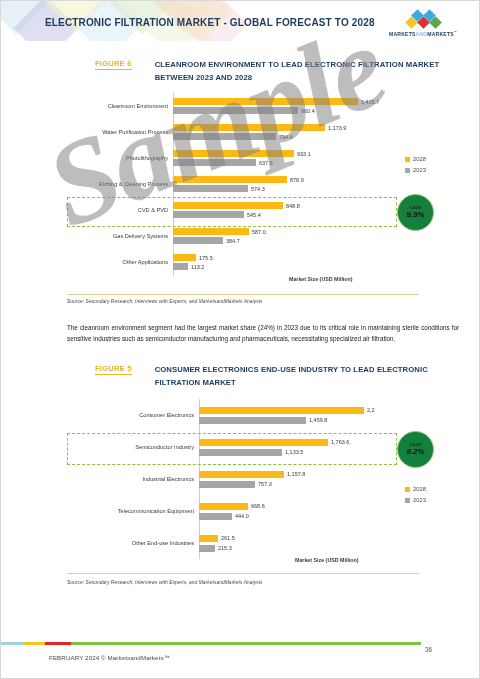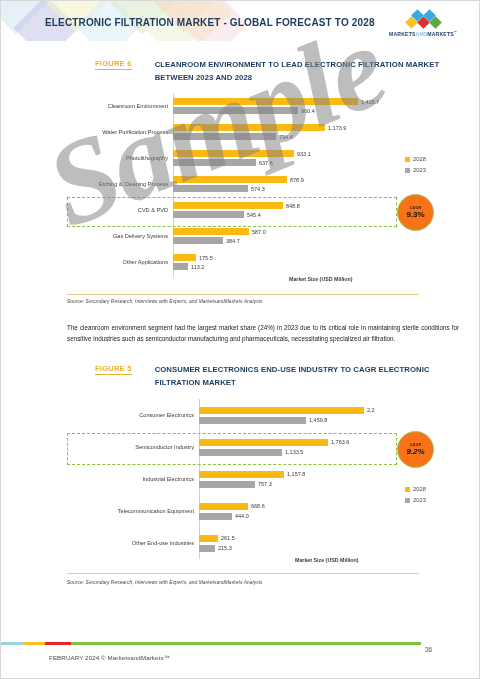--- a/index.html
+++ b/index.html
@@ -79,21 +79,21 @@
   .axis-caption {
     position:absolute; font-size:5.3px; font-weight:bold; color:#3a3a3a;
   }
 
   
   .cagr-box {
     position:absolute; border:1px dashed #8bbf3d;
   }
   .cagr-bubble {
     position:absolute; width:37px; height:37px; border-radius:50%;
-    border:1px solid #9ec96a; background:#f97316;
+    border:1px solid #9ec96a; background:#15803d;
     display:flex; flex-direction:column; align-items:center; justify-content:center;
   }
   .cagr-lbl { font-size:3.6px; font-weight:bold; color:#222; letter-spacing:.2px; }
   .cagr-val { font-size:8px; font-weight:bold; color:#111; line-height:9px; }
 
   
   .hr { position:absolute; height:1px; background:#e3cf8e; }
   .source {
     position:absolute; font-size:4.9px; font-style:italic; color:#4a4a4a;
     letter-spacing:.05px;
@@ -280,21 +280,21 @@
 
   <div class="axis-caption" style="left:288px; top:275px;">Market Size (USD Million)</div>
 
   <div class="hr" style="left:66px; top:293px; width:352px;"></div>
   <div class="source" style="left:66px; top:298px;">Source: Secondary Research, Interviews with Experts, and MarketsandMarkets Analysis</div>
 
   <div class="para" style="left:66px; top:322px;">The cleanroom environment segment had the largest market share (24%) in 2023 due to its critical role in maintaining sterile conditions for sensitive industries such as semiconductor manufacturing and pharmaceuticals, necessitating specialized air filtration.</div>
 
   <div class="fig-block" style="left:66px; top:363px;">
     <div class="fig-tag">FIGURE 5</div>
-    <div class="fig-title">CONSUMER ELECTRONICS END-USE INDUSTRY TO CAGR ELECTRONIC FILTRATION MARKET</div>
+    <div class="fig-title">CONSUMER ELECTRONICS END-USE INDUSTRY TO LEAD ELECTRONIC FILTRATION MARKET</div>
   </div>
 
   <div class="chart" style="left:60px; top:398px; width:360px;">
     <div class="axis" style="left:138px; top:0; height:160px;"></div>
 
     <div class="cat-row" style="height:32px;">
       <div class="cat-label" style="width:138px;">Consumer Electronics</div>
       <div class="bars">
         <div class="bar-line" style="margin-bottom:3px;">
           <div class="bar y2028" style="width:165px;"></div>

